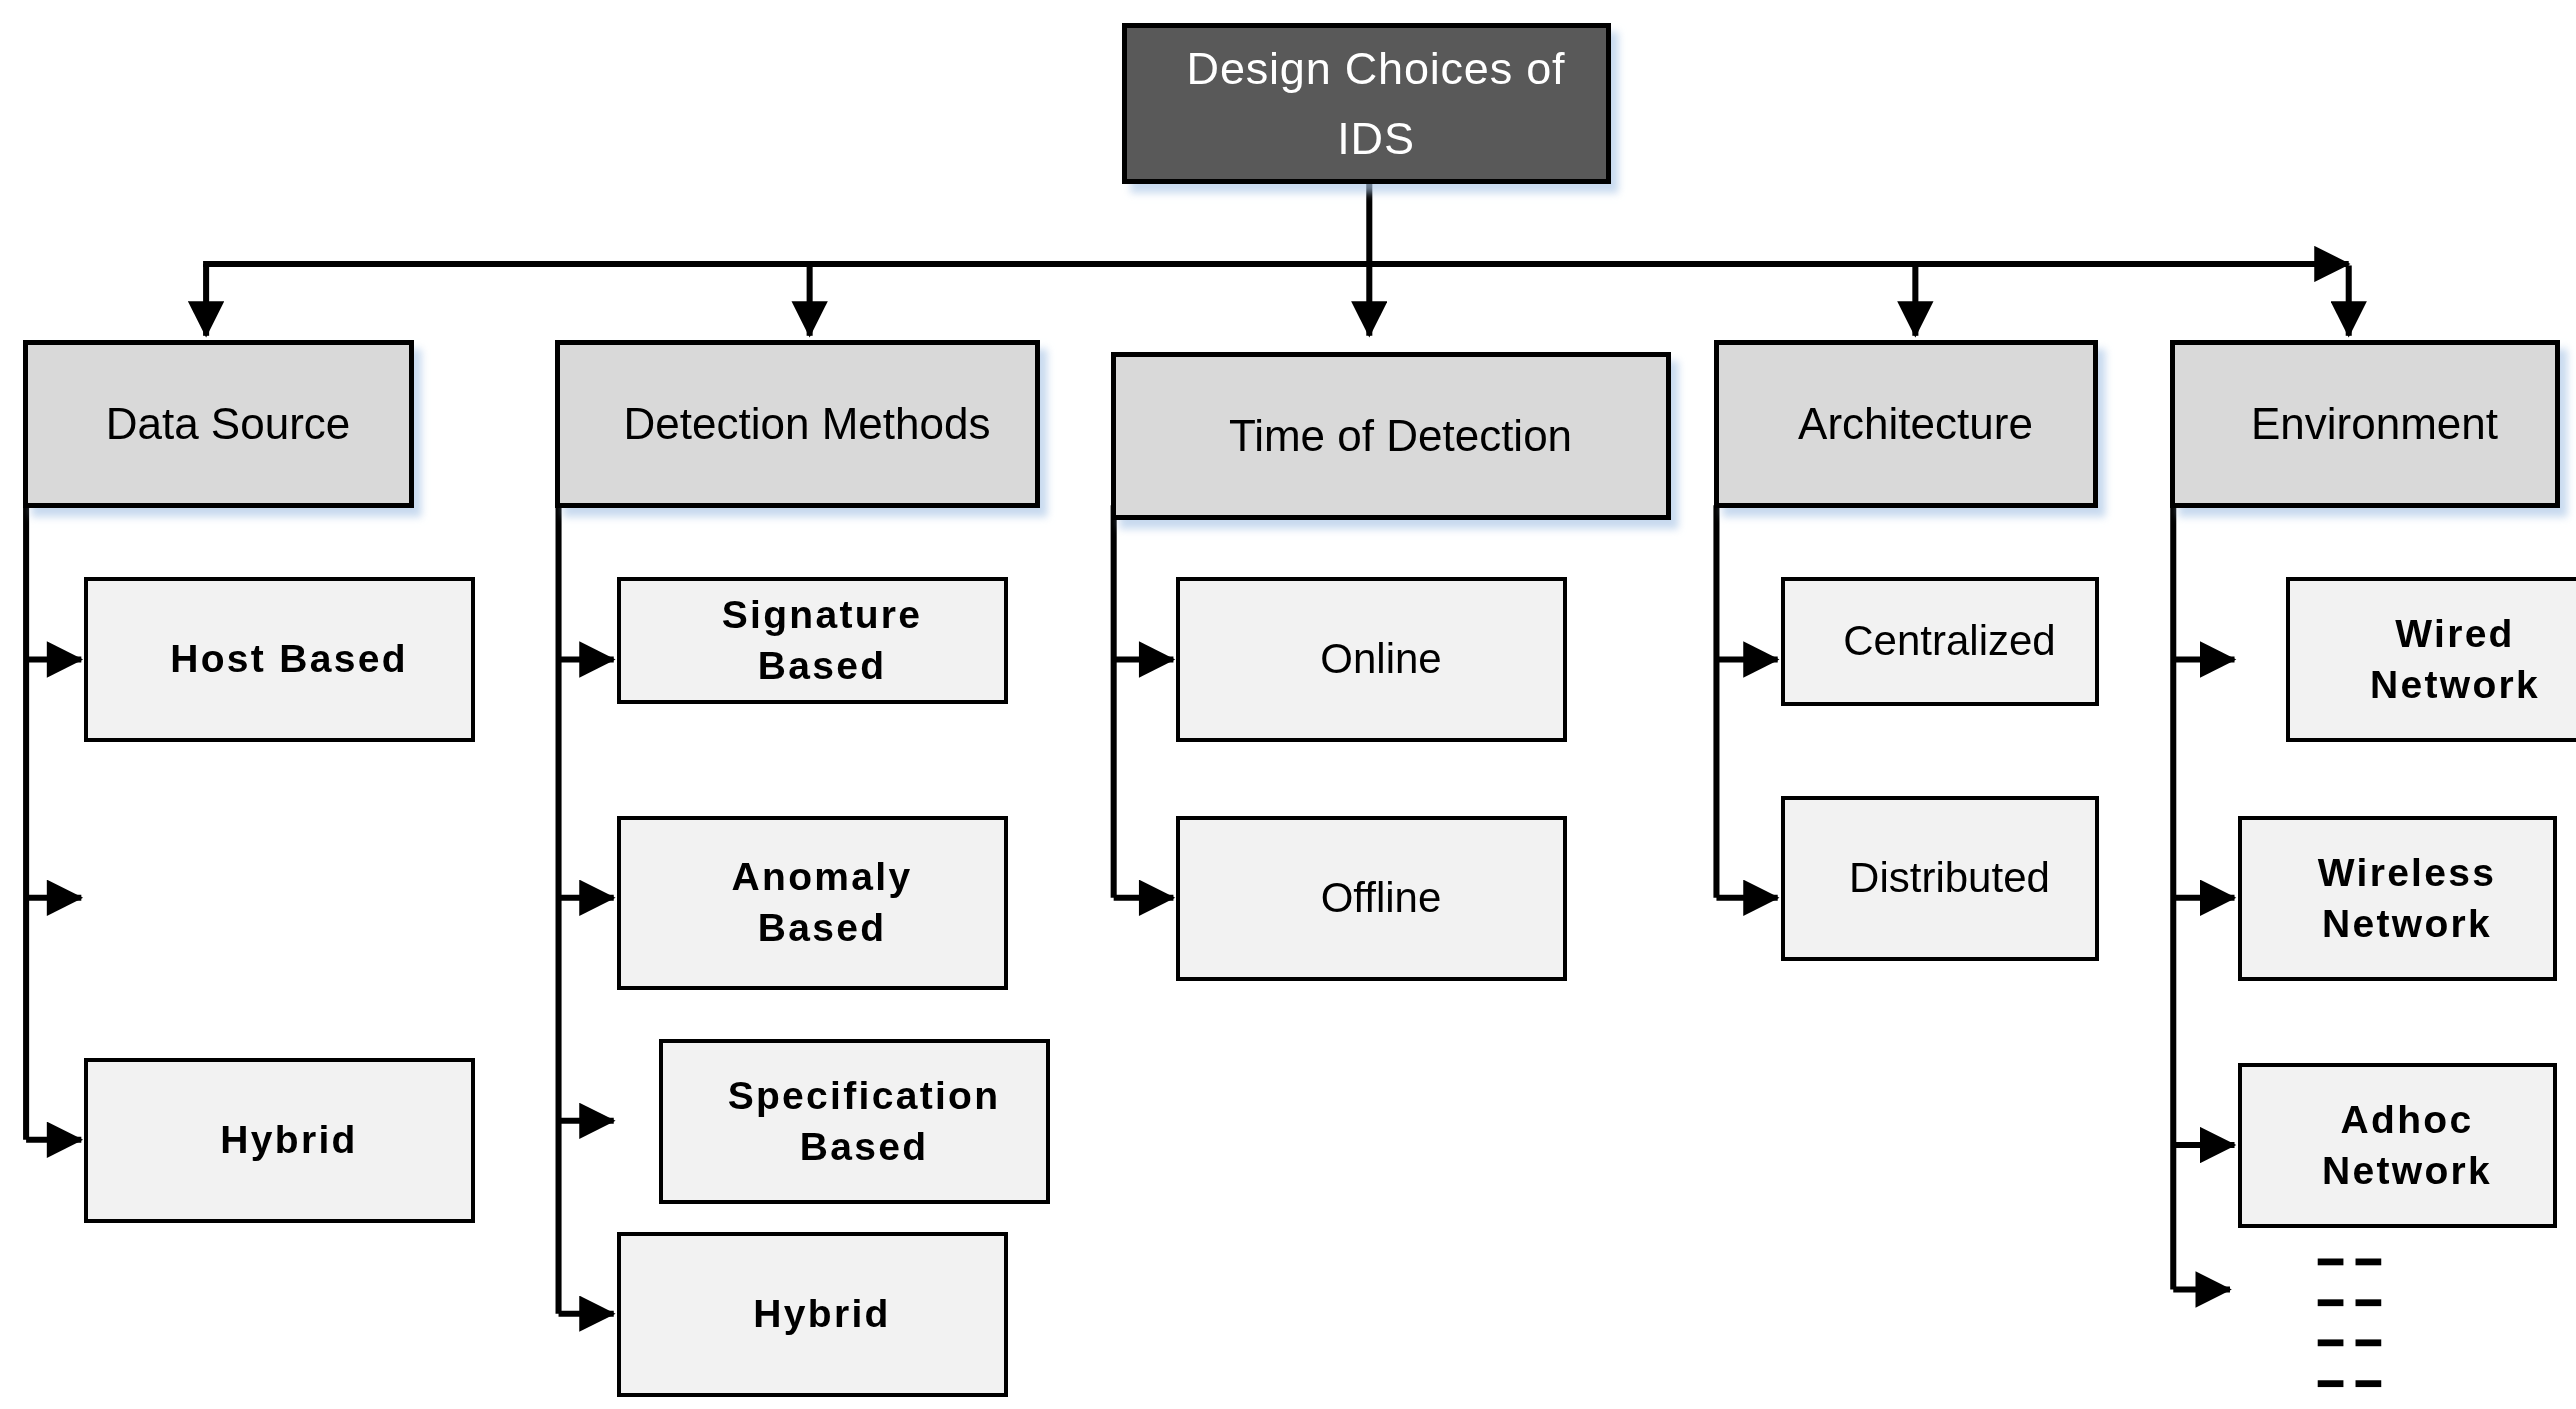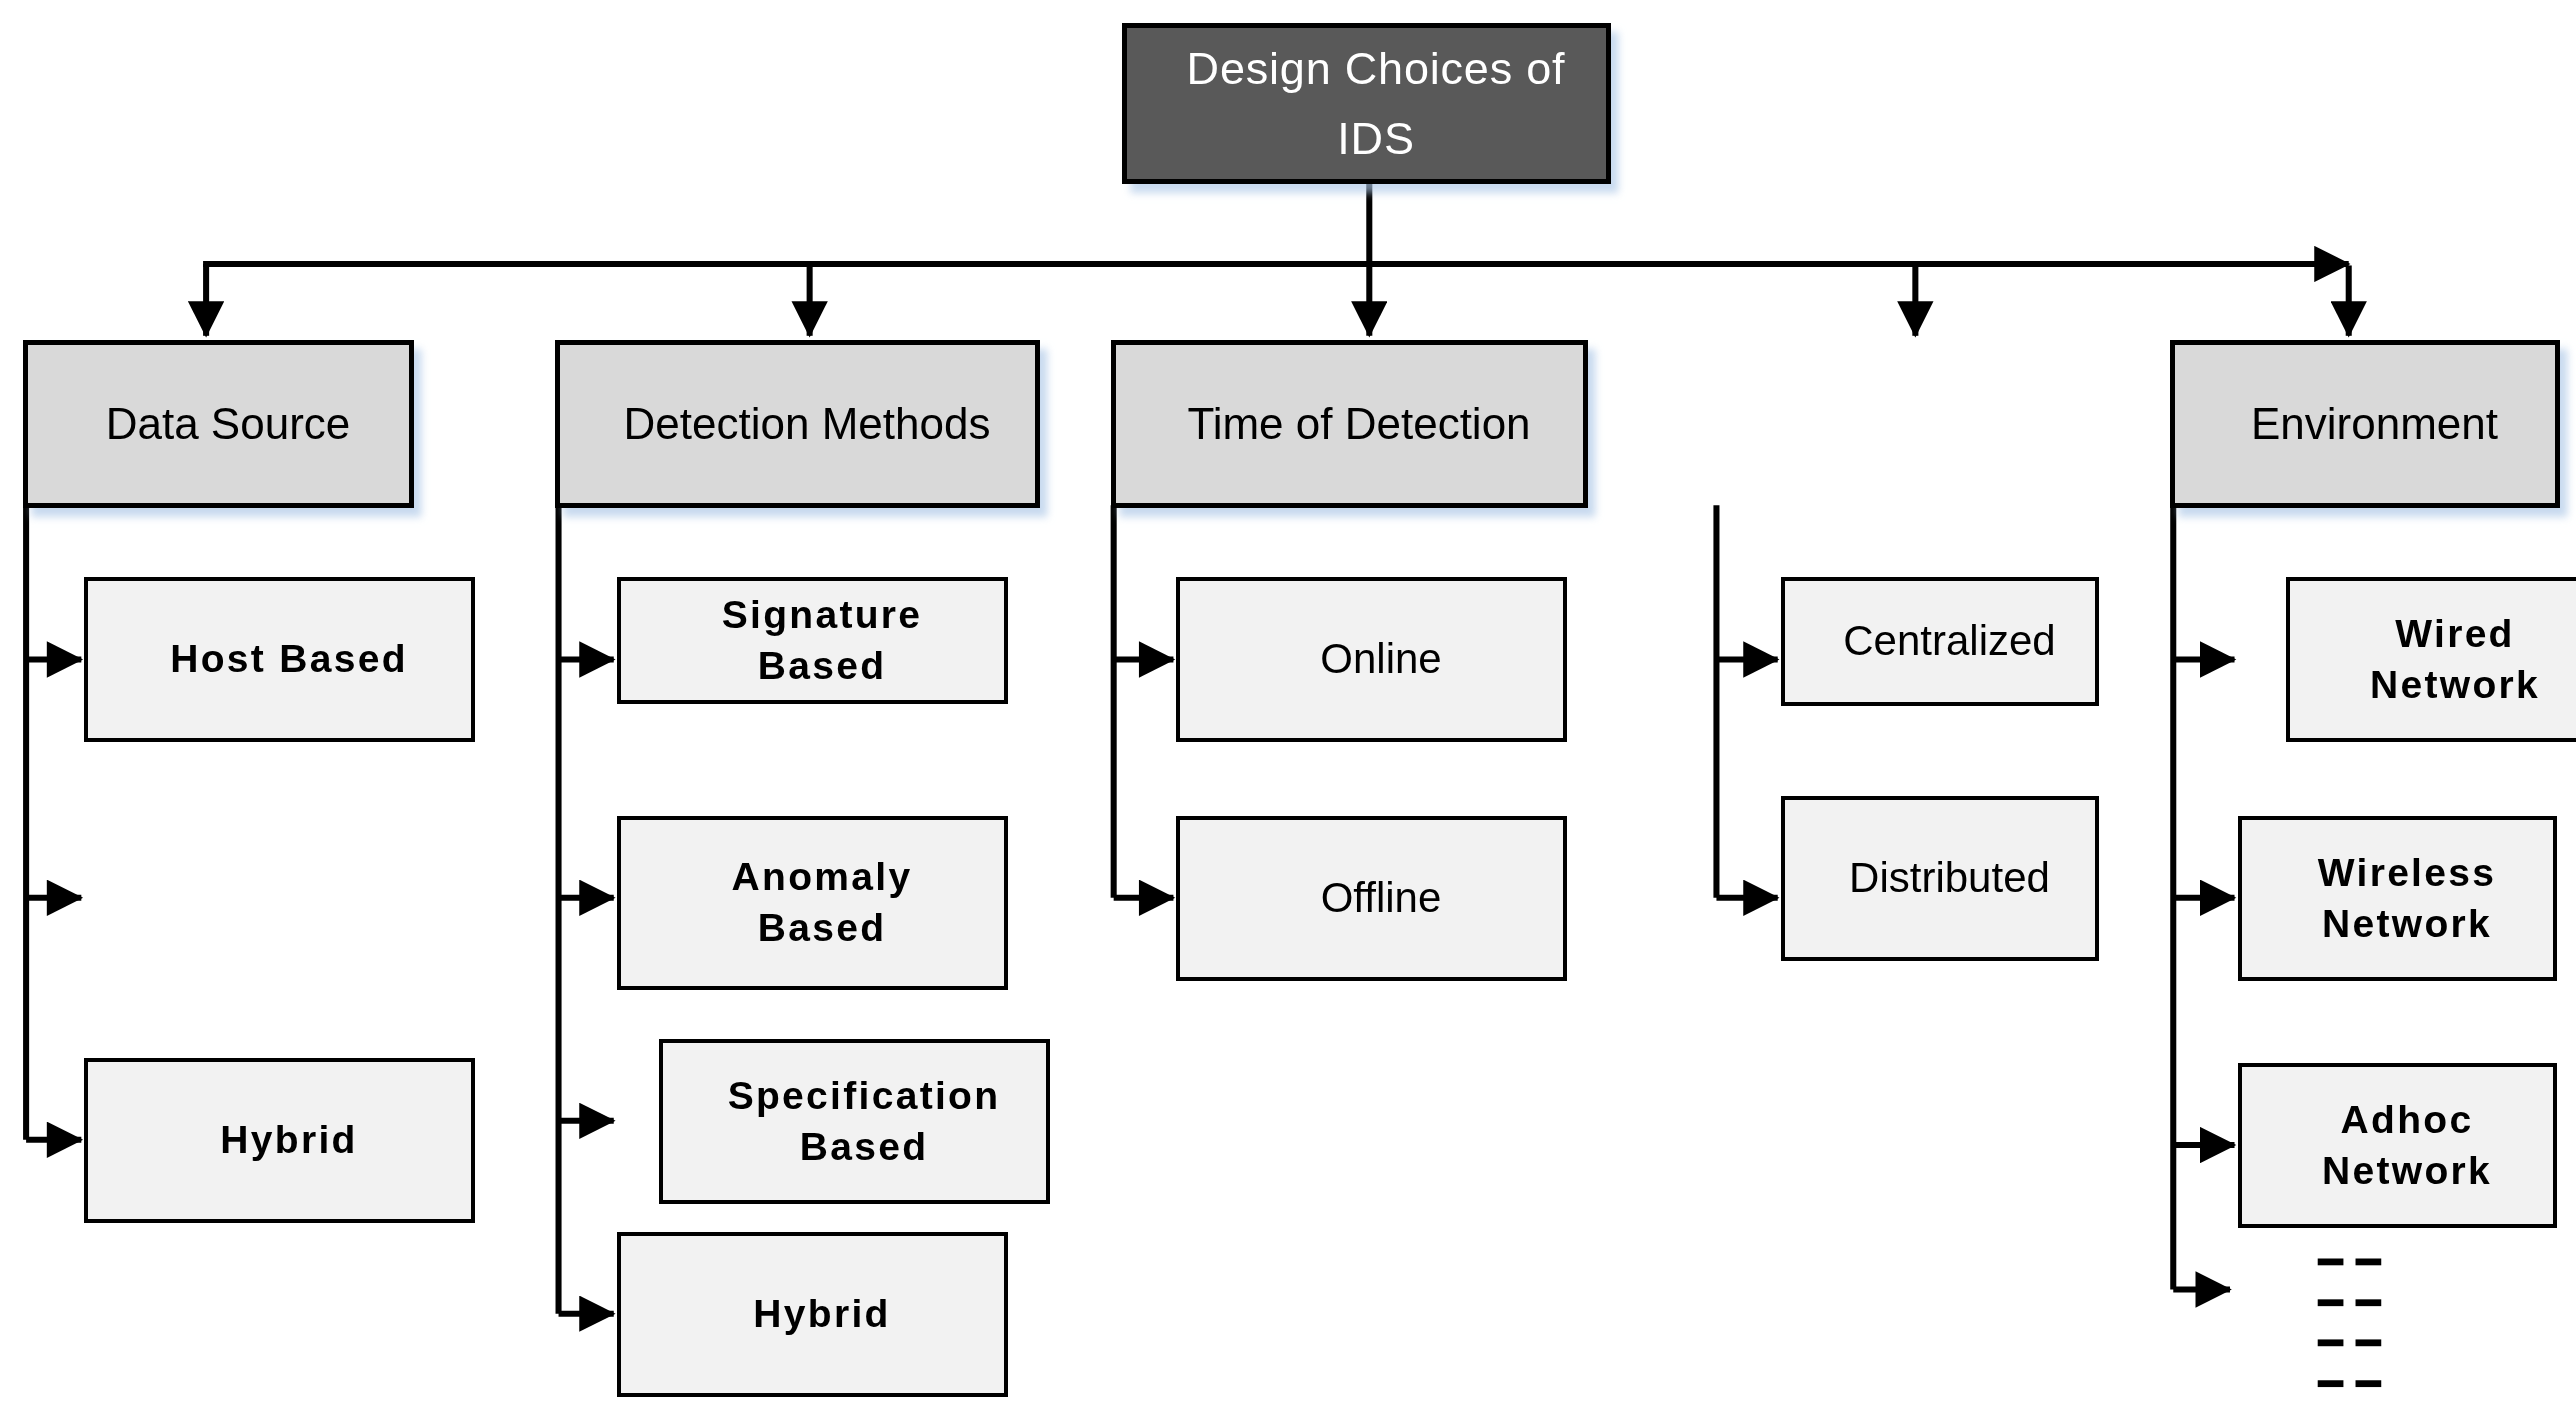--- a/index.html
+++ b/index.html
@@ -121,21 +121,22 @@
       <rect x="3064" y="1825" width="34" height="9"></rect>
       <rect x="3114" y="1825" width="34" height="9"></rect>
     </g>
   </svg>
 
   <div class="node root" style="left:1122px; top:23px; width:489px; height:161px;">Design Choices of
 IDS</div>
 
   <div class="node hdr" style="left:23px; top:340px; width:391px; height:168px;">Data Source</div>
   <div class="node hdr" style="left:555px; top:340px; width:485px; height:168px;">Detection Methods</div>
-  <div class="node hdr" style="left:1111px; top:340px; width:477px; height:168px;">Time of Detection</div>
+  <div class="node hdr" style="left:1111px; top:352px; width:560px; height:168px;">Time of Detection</div>
+  <div class="node hdr" style="left:1714px; top:340px; width:384px; height:168px;">Architecture</div>
   <div class="node hdr" style="left:2170px; top:340px; width:390px; height:168px;">Environment</div>
 
   <div class="node child bold" style="left:84px; top:577px; width:391px; height:165px;">Host Based</div>
   <div class="node child bold" style="left:84px; top:1058px; width:391px; height:165px;">Hybrid</div>
 
   <div class="node child bold" style="left:617px; top:577px; width:391px; height:127px;">Signature
 Based</div>
   <div class="node child bold" style="left:617px; top:816px; width:391px; height:174px;">Anomaly
 Based</div>
   <div class="node child bold" style="left:617px; top:1039px; width:391px; height:165px;margin-left:42px;">Specification

